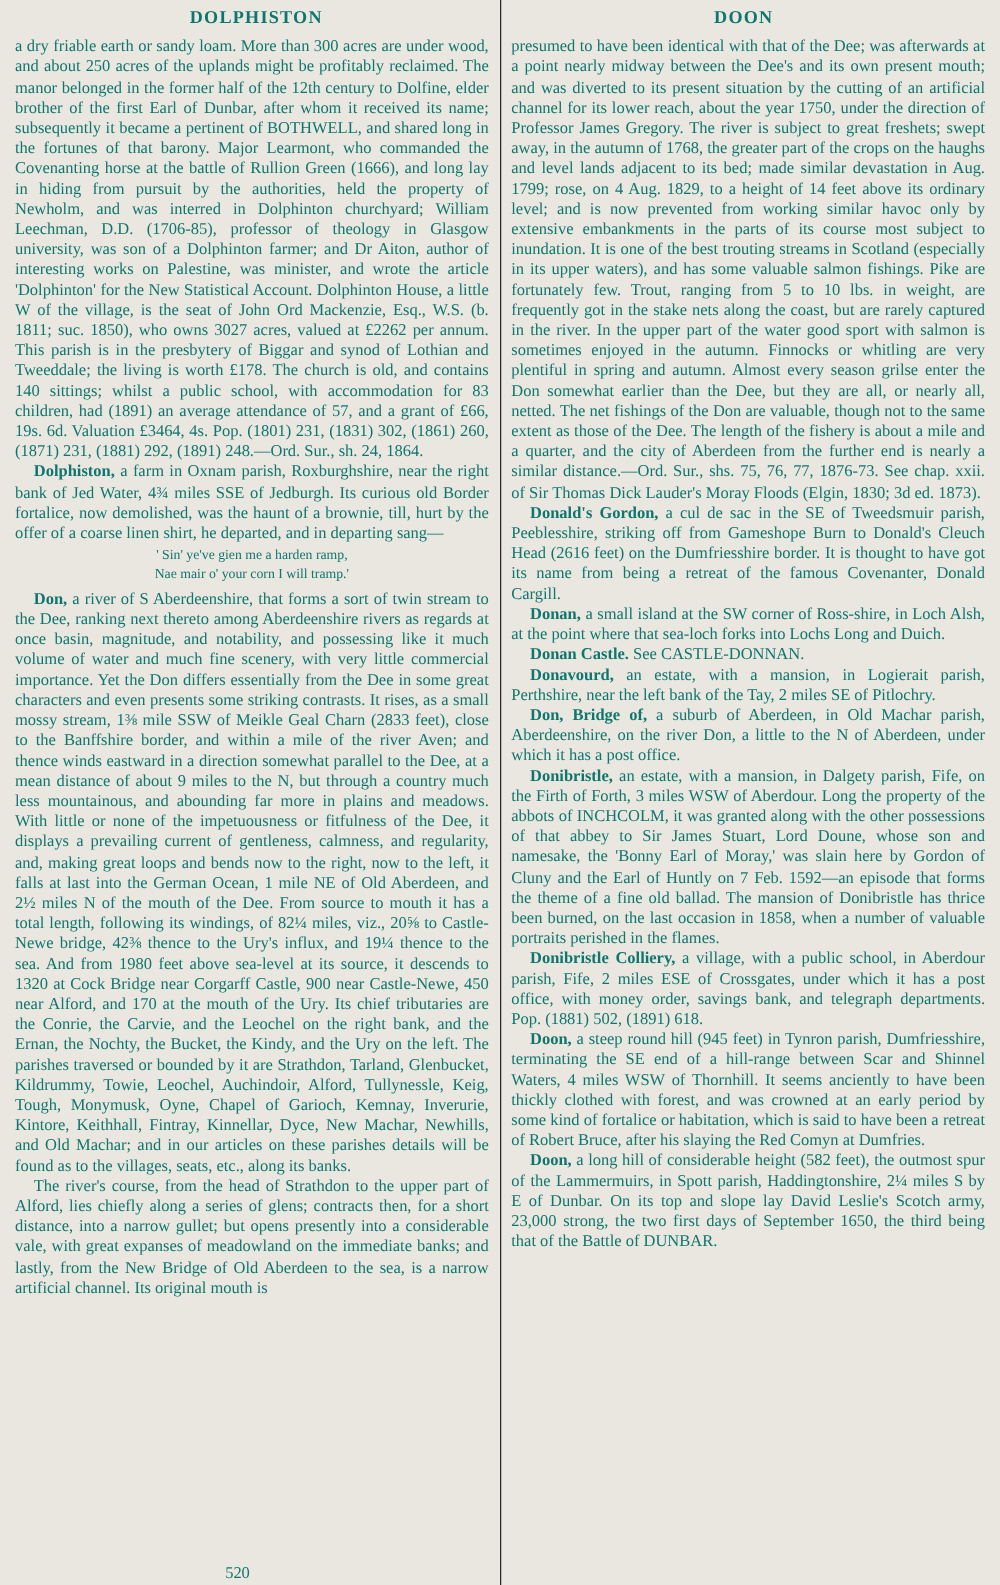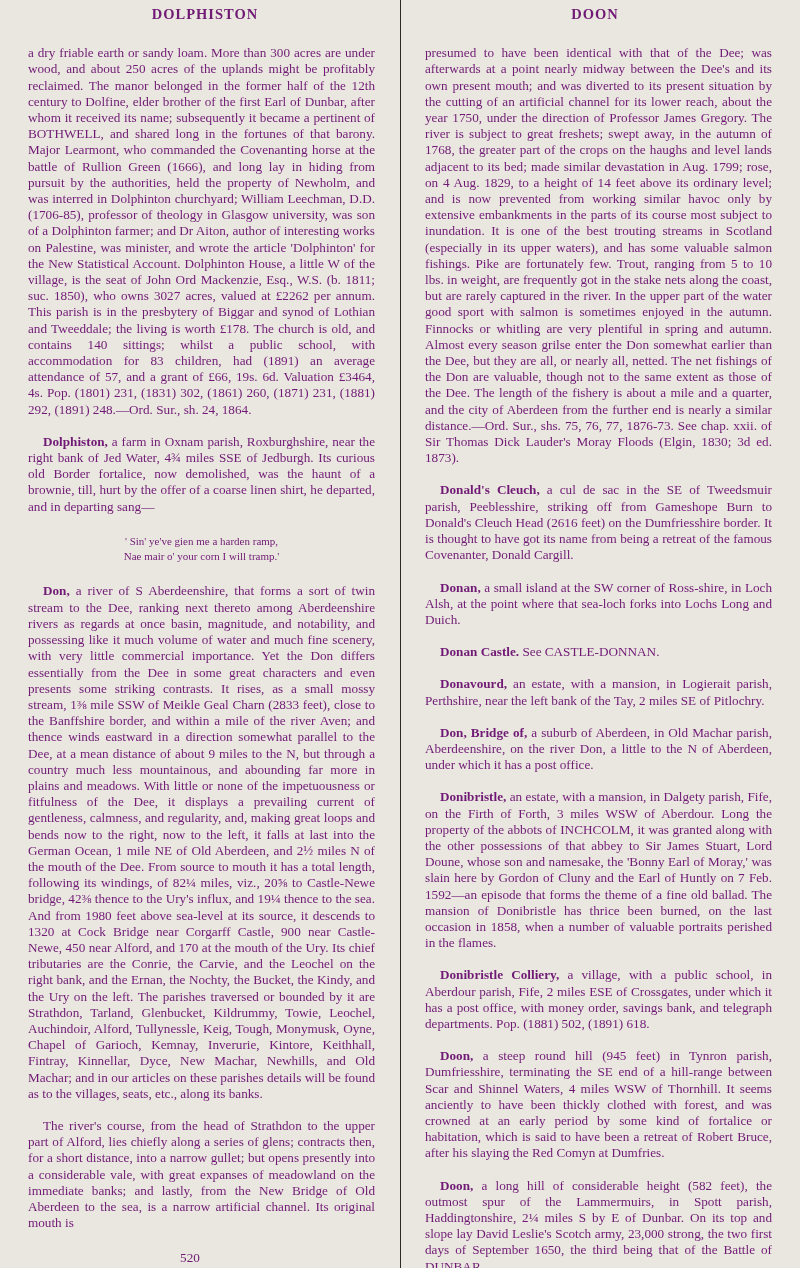--- a/index.html
+++ b/index.html
@@ -6,21 +6,21 @@
   body {
     width: 800px; height: 1268px;
     background: #dbd8cd;
     font-family: "Liberation Serif", "DejaVu Serif", serif;
   }
   .page {
     position: relative;
     width: 800px; height: 1268px;
     box-sizing: border-box;
     background: #e9e7df;
-    color: #701a75;
+    color: #0f766e;
     padding: 6px 10px 4px;
     overflow: hidden;
     font-size: 13.2px;
     line-height: 16.2px;
   }
   .running-heads { display: flex; }
   .running-heads .head {
     width: 50%;
     text-align: center;
     font-weight: bold;
@@ -35,21 +35,21 @@
   }
   .column.left  { padding-right: 9px; padding-left: 2px; }
   .column.right { padding-left: 9px;  padding-right: 2px; }
   .divider {
     position: absolute;
     left: 50%;
     top: 0; bottom: 0;
     width: 1px;
     background: #2b2a26;
   }
-  p { margin: 16px; text-indent: 15px; }
+  p { margin: 0; text-indent: 15px; }
   p.noindent { text-indent: 0; }
   .lead { font-weight: bold; }
   .verse {
     text-align: center;
     font-size: 11px;
     line-height: 14.8px;
     padding: 3px 0 4px;
   }
   .page-number {
     position: absolute;
@@ -75,21 +75,21 @@
         <p><span class="lead">Dolphiston,</span> a farm in Oxnam parish, Roxburghshire, near the right bank of Jed Water, 4¾ miles SSE of Jedburgh. Its curious old Border fortalice, now demolished, was the haunt of a brownie, till, hurt by the offer of a coarse linen shirt, he departed, and in departing sang—</p>
         <div class="verse">
           <div>' Sin' ye've gien me a harden ramp,</div>
           <div>Nae mair o' your corn I will tramp.'</div>
         </div>
         <p><span class="lead">Don,</span> a river of S Aberdeenshire, that forms a sort of twin stream to the Dee, ranking next thereto among Aberdeenshire rivers as regards at once basin, magnitude, and notability, and possessing like it much volume of water and much fine scenery, with very little commercial importance. Yet the Don differs essentially from the Dee in some great characters and even presents some striking contrasts. It rises, as a small mossy stream, 1⅜ mile SSW of Meikle Geal Charn (2833 feet), close to the Banffshire border, and within a mile of the river Aven; and thence winds eastward in a direction somewhat parallel to the Dee, at a mean distance of about 9 miles to the N, but through a country much less mountainous, and abounding far more in plains and meadows. With little or none of the impetuousness or fitfulness of the Dee, it displays a prevailing current of gentleness, calmness, and regularity, and, making great loops and bends now to the right, now to the left, it falls at last into the German Ocean, 1 mile NE of Old Aberdeen, and 2½ miles N of the mouth of the Dee. From source to mouth it has a total length, following its windings, of 82¼ miles, viz., 20⅝ to Castle-Newe bridge, 42⅜ thence to the Ury's influx, and 19¼ thence to the sea. And from 1980 feet above sea-level at its source, it descends to 1320 at Cock Bridge near Corgarff Castle, 900 near Castle-Newe, 450 near Alford, and 170 at the mouth of the Ury. Its chief tributaries are the Conrie, the Carvie, and the Leochel on the right bank, and the Ernan, the Nochty, the Bucket, the Kindy, and the Ury on the left. The parishes traversed or bounded by it are Strathdon, Tarland, Glenbucket, Kildrummy, Towie, Leochel, Auchindoir, Alford, Tullynessle, Keig, Tough, Monymusk, Oyne, Chapel of Garioch, Kemnay, Inverurie, Kintore, Keithhall, Fintray, Kinnellar, Dyce, New Machar, Newhills, and Old Machar; and in our articles on these parishes details will be found as to the villages, seats, etc., along its banks.</p>
         <p>The river's course, from the head of Strathdon to the upper part of Alford, lies chiefly along a series of glens; contracts then, for a short distance, into a narrow gullet; but opens presently into a considerable vale, with great expanses of meadowland on the immediate banks; and lastly, from the New Bridge of Old Aberdeen to the sea, is a narrow artificial channel. Its original mouth is</p>
       </div>
     <div class="column right">
         <p class="noindent">presumed to have been identical with that of the Dee; was afterwards at a point nearly midway between the Dee's and its own present mouth; and was diverted to its present situation by the cutting of an artificial channel for its lower reach, about the year 1750, under the direction of Professor James Gregory. The river is subject to great freshets; swept away, in the autumn of 1768, the greater part of the crops on the haughs and level lands adjacent to its bed; made similar devastation in Aug. 1799; rose, on 4 Aug. 1829, to a height of 14 feet above its ordinary level; and is now prevented from working similar havoc only by extensive embankments in the parts of its course most subject to inundation. It is one of the best trouting streams in Scotland (especially in its upper waters), and has some valuable salmon fishings. Pike are fortunately few. Trout, ranging from 5 to 10 lbs. in weight, are frequently got in the stake nets along the coast, but are rarely captured in the river. In the upper part of the water good sport with salmon is sometimes enjoyed in the autumn. Finnocks or whitling are very plentiful in spring and autumn. Almost every season grilse enter the Don somewhat earlier than the Dee, but they are all, or nearly all, netted. The net fishings of the Don are valuable, though not to the same extent as those of the Dee. The length of the fishery is about a mile and a quarter, and the city of Aberdeen from the further end is nearly a similar distance.—Ord. Sur., shs. 75, 76, 77, 1876-73. See chap. xxii. of Sir Thomas Dick Lauder's Moray Floods (Elgin, 1830; 3d ed. 1873).</p>
-        <p><span class="lead">Donald's Cleuch,</span> a cul de sac in the SE of Tweedsmuir parish, Peeblesshire, striking off from Gameshope Burn to Donald's Cleuch Head (2616 feet) on the Dumfriesshire border. It is thought to have got its name from being a retreat of the famous Covenanter, Donald Cargill.</p>
+        <p><span class="lead">Donald's Gordon,</span> a cul de sac in the SE of Tweedsmuir parish, Peeblesshire, striking off from Gameshope Burn to Donald's Cleuch Head (2616 feet) on the Dumfriesshire border. It is thought to have got its name from being a retreat of the famous Covenanter, Donald Cargill.</p>
         <p><span class="lead">Donan,</span> a small island at the SW corner of Ross-shire, in Loch Alsh, at the point where that sea-loch forks into Lochs Long and Duich.</p>
         <p><span class="lead">Donan Castle.</span> See CASTLE-DONNAN.</p>
         <p><span class="lead">Donavourd,</span> an estate, with a mansion, in Logierait parish, Perthshire, near the left bank of the Tay, 2 miles SE of Pitlochry.</p>
         <p><span class="lead">Don, Bridge of,</span> a suburb of Aberdeen, in Old Machar parish, Aberdeenshire, on the river Don, a little to the N of Aberdeen, under which it has a post office.</p>
         <p><span class="lead">Donibristle,</span> an estate, with a mansion, in Dalgety parish, Fife, on the Firth of Forth, 3 miles WSW of Aberdour. Long the property of the abbots of INCHCOLM, it was granted along with the other possessions of that abbey to Sir James Stuart, Lord Doune, whose son and namesake, the 'Bonny Earl of Moray,' was slain here by Gordon of Cluny and the Earl of Huntly on 7 Feb. 1592—an episode that forms the theme of a fine old ballad. The mansion of Donibristle has thrice been burned, on the last occasion in 1858, when a number of valuable portraits perished in the flames.</p>
         <p><span class="lead">Donibristle Colliery,</span> a village, with a public school, in Aberdour parish, Fife, 2 miles ESE of Crossgates, under which it has a post office, with money order, savings bank, and telegraph departments. Pop. (1881) 502, (1891) 618.</p>
         <p><span class="lead">Doon,</span> a steep round hill (945 feet) in Tynron parish, Dumfriesshire, terminating the SE end of a hill-range between Scar and Shinnel Waters, 4 miles WSW of Thornhill. It seems anciently to have been thickly clothed with forest, and was crowned at an early period by some kind of fortalice or habitation, which is said to have been a retreat of Robert Bruce, after his slaying the Red Comyn at Dumfries.</p>
         <p><span class="lead">Doon,</span> a long hill of considerable height (582 feet), the outmost spur of the Lammermuirs, in Spott parish, Haddingtonshire, 2¼ miles S by E of Dunbar. On its top and slope lay David Leslie's Scotch army, 23,000 strong, the two first days of September 1650, the third being that of the Battle of DUNBAR.</p>
       </div>
   </div>

